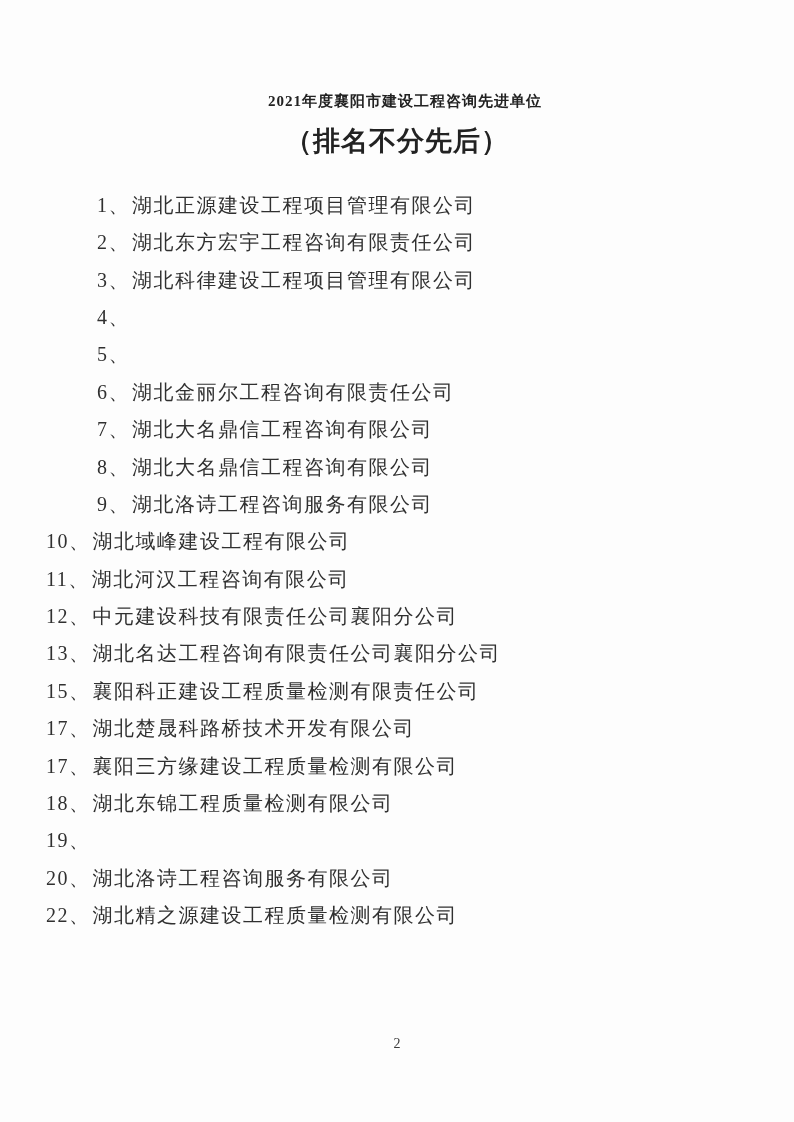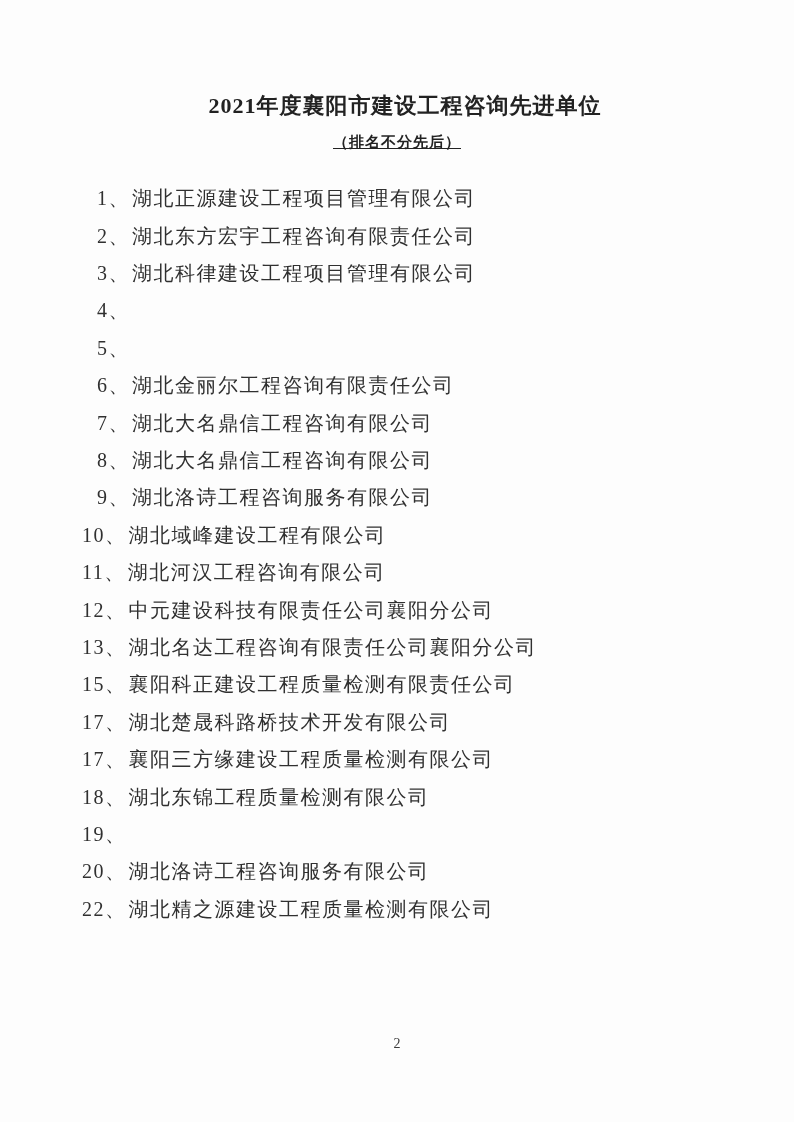--- a/index.html
+++ b/index.html
@@ -13,51 +13,50 @@
     height: 1122px;
     margin: 0 auto;
     background: #fdfdfd;
     overflow: hidden;
     font-family: "Liberation Serif", "DejaVu Serif", serif;
     color: #2e2e2e;
   }
   .doc-title {
     padding-top: 92px;
     text-align: center;
-    font-size: 22px;
+    font-size: 15px;
     font-weight: 600;
     letter-spacing: 1px;
     color: #222222;
     line-height: 1.3;
     padding-left: 16px;
   }
   .doc-subtitle {
     margin-top: 12px;
     text-align: center;
-    font-size: 15px;
+    font-size: 27px;
     font-weight: 600;
     letter-spacing: 1px;
     color: #222222;
     line-height: 1.3;
-    text-decoration: underline;
   }
   .company-list {
     margin-top: 28px;
   }
   .row {
     display: flex;
     align-items: center;
     height: 37.4px;
     font-size: 20px;
     letter-spacing: 1.5px;
     color: #303030;
     white-space: nowrap;
   }
   .row.d1 { padding-left: 97px; }
-  .row.d2 { padding-left: 82px; }
+  .row.d2 { padding-left: 46px; }
   .num { margin-right: 2px; }
   .page-number {
     position: absolute;
     left: 0;
     right: 0;
     top: 1036px;
     text-align: center;
     font-size: 14px;
     color: #3a3a3a;
   }

